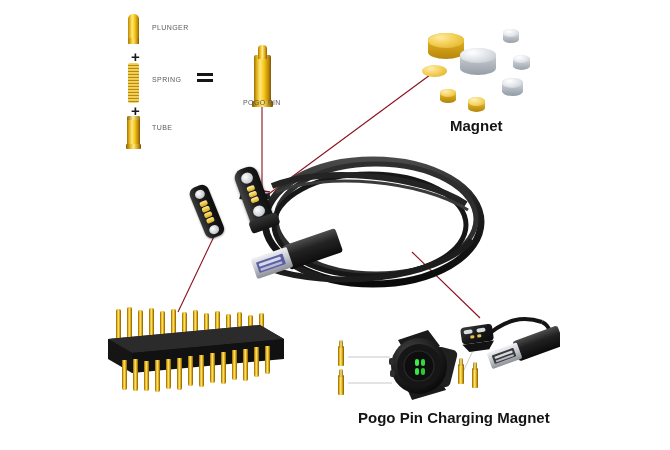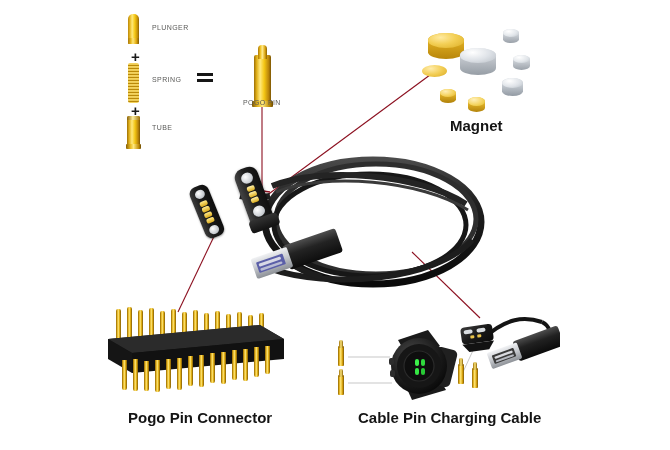--- a/index.html
+++ b/index.html
@@ -396,21 +396,20 @@
         <rect x="143" y="44" width="5" height="28" fill="url(#pinG)"></rect>
           <rect x="143" y="70" width="5" height="6" rx="2" fill="url(#pinG)"></rect>
         <rect x="154" y="42" width="5" height="26" fill="url(#pinG)"></rect>
           <rect x="154" y="66" width="5" height="6" rx="2" fill="url(#pinG)"></rect>
         <rect x="165" y="41" width="5" height="24" fill="url(#pinG)"></rect>
           <rect x="165" y="63" width="5" height="6" rx="2" fill="url(#pinG)"></rect>
       </g>
     </svg>
   </div>
 
-  <div class="abs big-label" style="left:128px;top:409px;">Pogo Pin Connector</div>
 
   <div class="abs" style="left:330px;top:320px;width:230px;height:85px;">
 
     <div class="abs mini-pin" style="left:8px;top:26px;"></div>
     <div class="abs mini-pin" style="left:8px;top:55px;"></div>
 
     <div class="abs" style="left:52px;top:8px;width:78px;height:76px;">
       <svg width="78" height="76" viewBox="0 0 78 76">
         <defs>
           <radialGradient id="caseG" cx="38%" cy="32%" r="72%">
@@ -480,15 +479,15 @@
           <rect x="30" y="0" width="48" height="21" rx="3" fill="url(#usbBody2)"></rect>
           <rect x="2" y="2" width="32" height="17" rx="2" fill="url(#usbMetal2)"></rect>
           <rect x="6" y="6" width="23" height="9" rx="1" fill="#3a3a3a"></rect>
           <rect x="8" y="8" width="19" height="2.4" rx="1" fill="#d9dadf"></rect>
           <rect x="8" y="12" width="19" height="2" rx="1" fill="#b5b8c0"></rect>
         </g>
       </svg>
     </div>
   </div>
 
-  <div class="abs big-label" style="left:358px;top:409px;">Cable Pin Charging Cable</div>
+  <div class="abs big-label" style="left:358px;top:409px;">Pogo Pin Charging Magnet</div>
 
 </div>
 
 </body></html>

